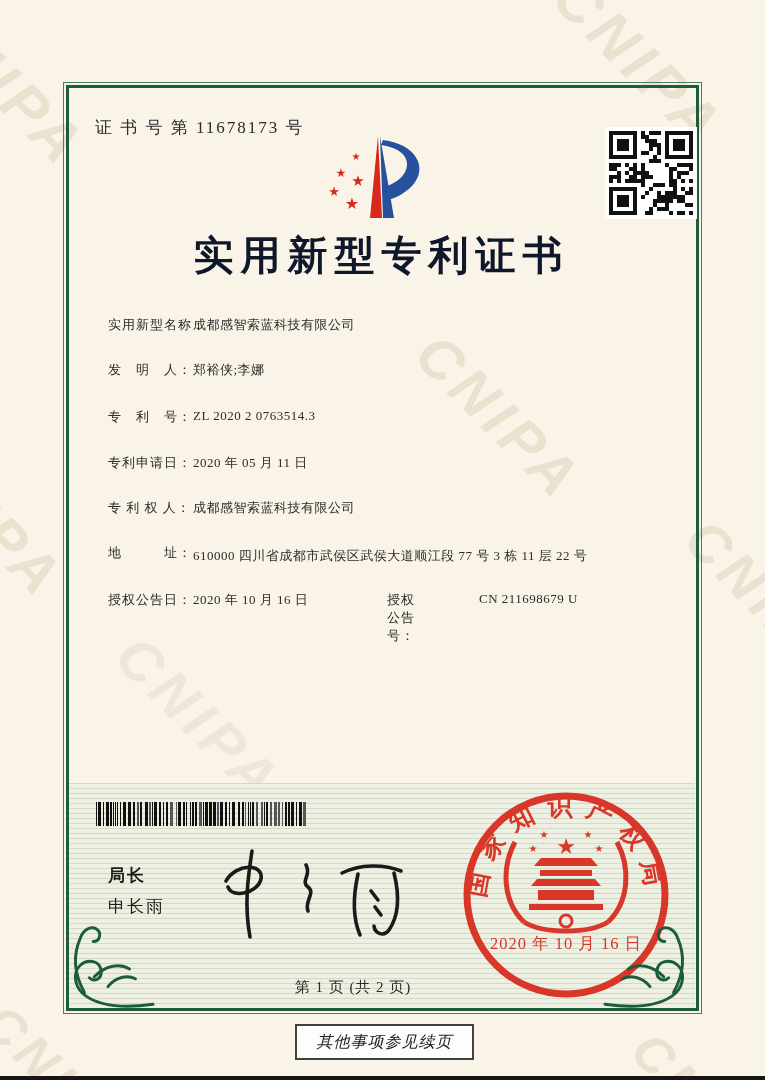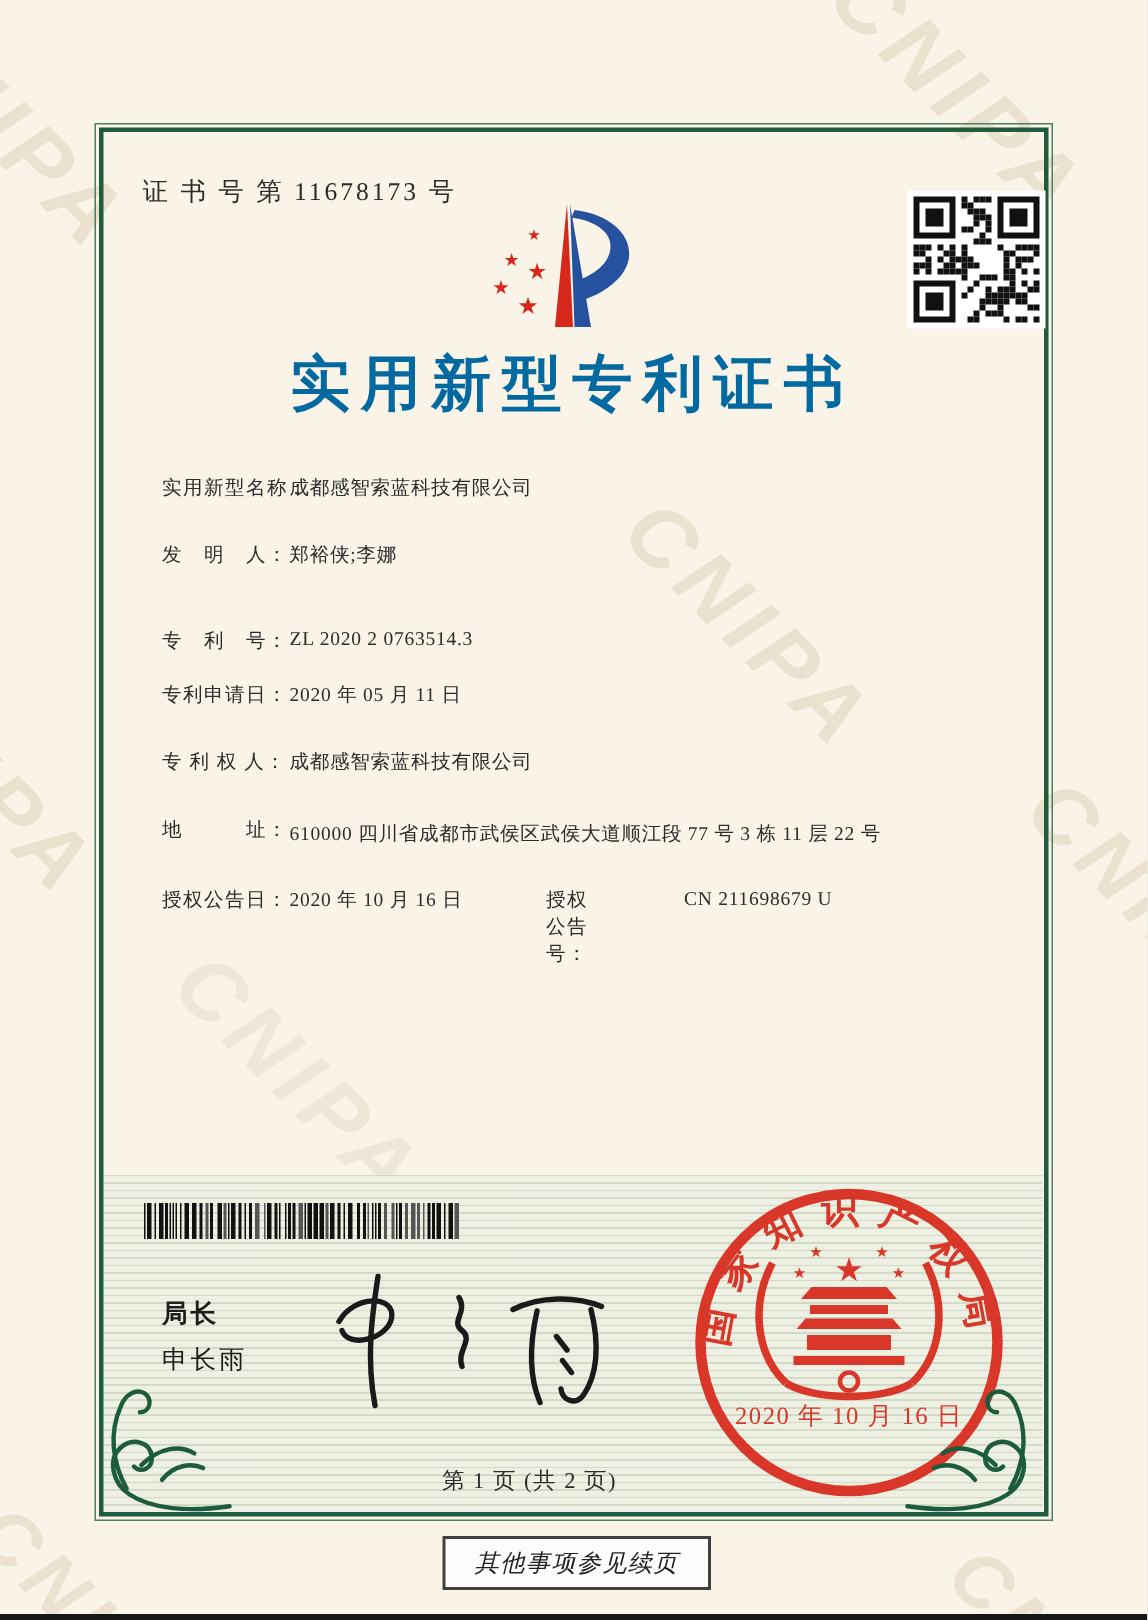--- a/index.html
+++ b/index.html
@@ -16,26 +16,26 @@
   
   .frame{position:absolute;left:63px;top:82px;width:637px;height:930px;
          border:1px solid #4a7f63;}
   .frame-inner{position:absolute;inset:2px;border:3px solid #1d5c3c;}
   
   .band{position:absolute;left:69px;top:783px;width:626px;height:226px;
         background:#edf0e2;
         background-image:repeating-linear-gradient(0deg,rgba(140,160,125,0.28) 0px,rgba(140,160,125,0.28) 1px,transparent 1px,transparent 5px);}
   .certno{position:absolute;left:95px;top:116px;font-size:17px;letter-spacing:2px;}
   .title{position:absolute;left:63px;top:228px;width:637px;text-align:center;
-         font-size:40px;font-weight:bold;letter-spacing:7px;color:#0369a1;}
+         font-size:40px;font-weight:bold;letter-spacing:7px;color:#0f172a;}
   .row{position:absolute;left:108px;font-size:13px;}
   .lbl{display:inline-block;letter-spacing:1px;}
   .val{position:absolute;left:85px;white-space:nowrap;letter-spacing:0.5px;}
   .val-wrap{white-space:normal;width:488px;line-height:24px;}
-  .grant2{position:absolute;left:256px;top:0;}
+  .grant2{position:absolute;left:279px;top:0;}
   .grant2 .val{left:92px;}
   .paras{position:absolute;left:95px;top:627px;width:582px;font-size:17px;
          font-style:italic;line-height:23px;text-align:justify;color:#222;}
   .paras p{margin:0;text-indent:2em;}
   .sigrole{position:absolute;left:108px;top:864px;font-family:"Liberation Sans","DejaVu Sans",sans-serif;
            font-size:17px;font-weight:700;letter-spacing:2px;color:#1c1c1c;}
   .signame{position:absolute;left:108px;top:895px;font-family:"Liberation Sans","DejaVu Sans",sans-serif;
            font-size:17px;font-weight:500;letter-spacing:2px;color:#1c1c1c;}
   .pageinfo{position:absolute;left:63px;top:978px;width:580px;text-align:center;
             font-size:15px;letter-spacing:1px;}
@@ -211,21 +211,21 @@
   <div class="title">实用新型专利证书</div>
 
   <div class="row" style="top:316px;">
     <span class="lbl">实用新型名称：</span>
     <span class="val">成都感智索蓝科技有限公司</span>
   </div>
   <div class="row" style="top:361px;">
     <span class="lbl">发　明　人：</span>
     <span class="val">郑裕侠;李娜</span>
   </div>
-  <div class="row" style="top:418px;text-align:center;">
+  <div class="row" style="top:408px;text-align:center;">
     <span class="lbl">专　利　号：</span>
     <span class="val">ZL 2020 2 0763514.3</span>
   </div>
   <div class="row" style="top:454px;">
     <span class="lbl">专利申请日：</span>
     <span class="val">2020 年 05 月 11 日</span>
   </div>
   <div class="row" style="top:499px;">
     <span class="lbl">专 利 权 人：</span>
     <span class="val">成都感智索蓝科技有限公司</span>

